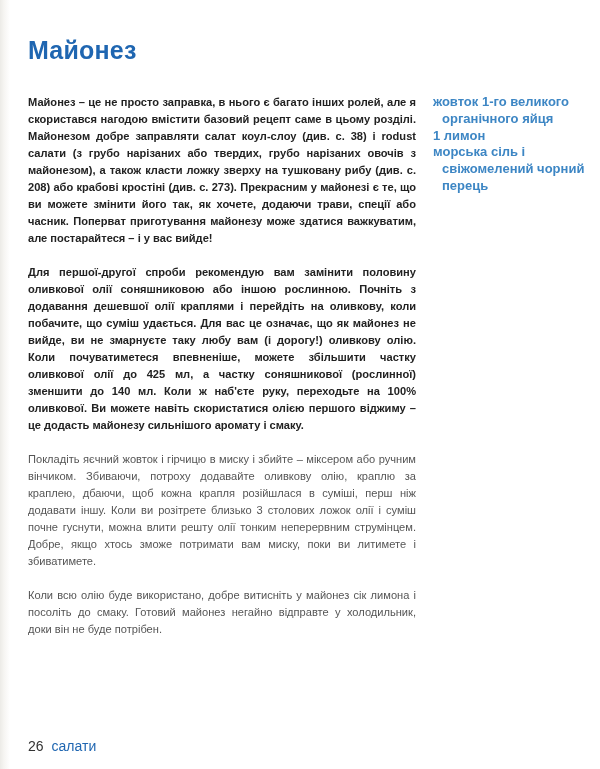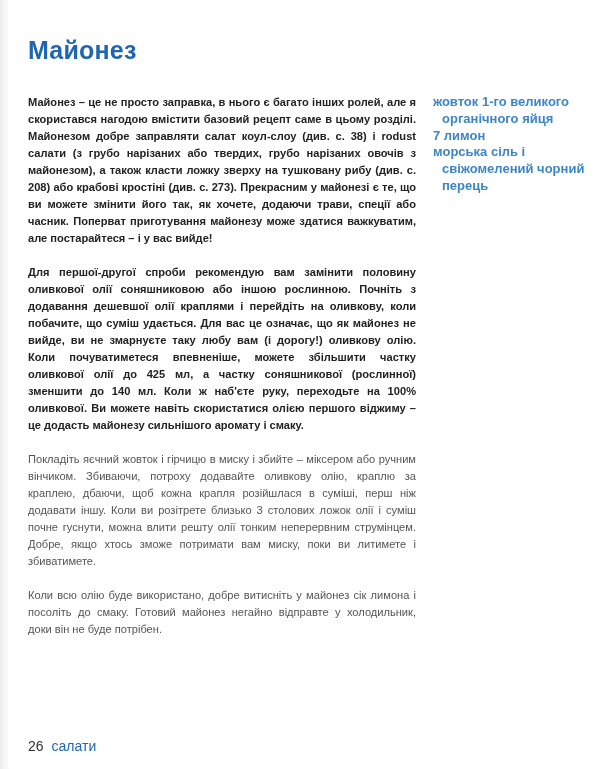--- a/index.html
+++ b/index.html
@@ -46,21 +46,21 @@
 
   <div class="main">
     <p class="b">Майонез – це не просто заправка, в нього є багато інших ролей, але я скористався нагодою вмістити базовий рецепт саме в цьому розділі. Майонезом добре заправляти салат коул-слоу (див. с. 38) і rodust салати (з грубо нарізаних або твердих, грубо нарізаних овочів з майонезом), а також класти ложку зверху на тушковану рибу (див. с. 208) або крабові кростіні (див. с. 273). Прекрасним у майонезі є те, що ви можете змінити його так, як хочете, додаючи трави, спеції або часник. Поперват приготування майонезу може здатися важкуватим, але постарайтеся – і у вас вийде!</p>
     <p class="b">Для першої-другої спроби рекомендую вам замінити половину оливкової олії соняшниковою або іншою рослинною. Почніть з додавання дешевшої олії краплями і перейдіть на оливкову, коли побачите, що суміш удається. Для вас це означає, що як майонез не вийде, ви не змарнуєте таку любу вам (і дорогу!) оливкову олію. Коли почуватиметеся впевненіше, можете збільшити частку оливкової олії до 425 мл, а частку соняшникової (рослинної) зменшити до 140 мл. Коли ж наб'єте руку, переходьте на 100% оливкової. Ви можете навіть скористатися олією першого віджиму – це додасть майонезу сильнішого аромату і смаку.</p>
     <p class="r">Покладіть яєчний жовток і гірчицю в миску і збийте – міксером або ручним вінчиком. Збиваючи, потроху додавайте оливкову олію, краплю за краплею, дбаючи, щоб кожна крапля розійшлася в суміші, перш ніж додавати іншу. Коли ви розітрете близько 3 столових ложок олії і суміш почне гуснути, можна влити решту олії тонким неперервним струмінцем. Добре, якщо хтось зможе потримати вам миску, поки ви литимете і збиватимете.</p>
     <p class="r">Коли всю олію буде використано, добре витисніть у майонез сік лимона і посоліть до смаку. Готовий майонез негайно відправте у холодильник, доки він не буде потрібен.</p>
   </div>
 
   <ul class="ingredients">
     <li>жовток 1-го великого органічного яйця</li>
-    <li>7 лимон</li>
+    <li>1 лимон</li>
     <li>морська сіль і свіжомелений чорний перець</li>
   </ul>
 
   <div class="footer">
     <span class="num">26</span>
     <span class="sec">салати</span>
   </div>
 </div>
 
 </body></html>

